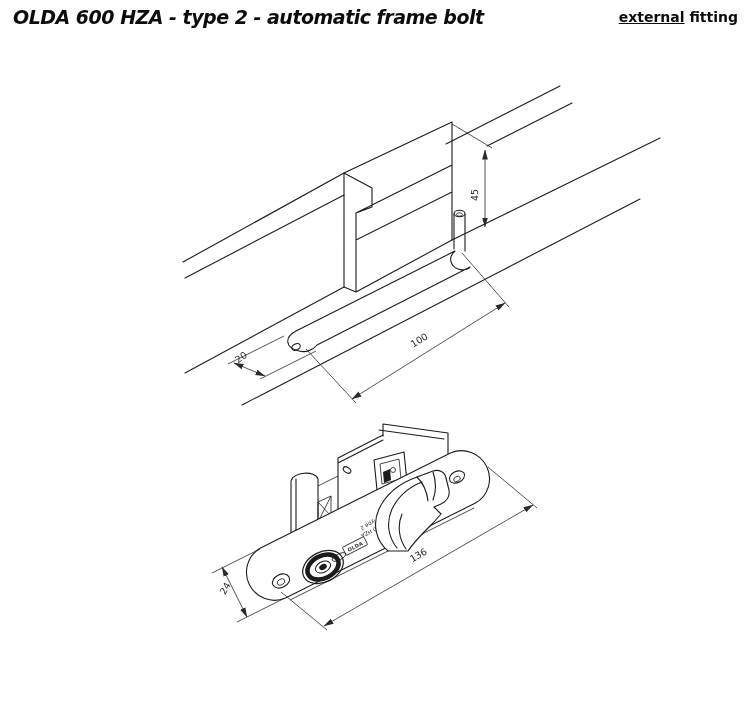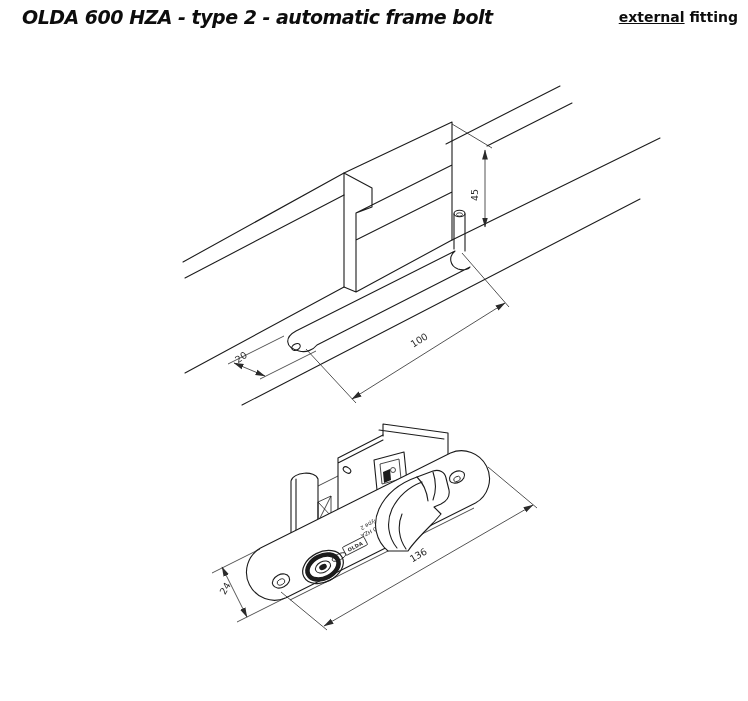--- a/index.html
+++ b/index.html
@@ -1,20 +1,20 @@
 <!DOCTYPE html>
 <html><head>
 <meta charset="utf-8">
 <style>
   html,body{margin:0;padding:0;background:#ffffff;}
   body{width:748px;height:701px;position:relative;overflow:hidden;
        font-family:"DejaVu Sans","Liberation Sans",sans-serif;}
   .hdr{position:absolute;top:0;left:0;width:748px;height:34px;}
   .title{position:absolute;left:13px;top:6px;font-size:19px;font-weight:bold;
-         font-style:italic;letter-spacing:-0.5px;color:#0d0d0d;white-space:nowrap;margin-left:9px;}
+         font-style:italic;letter-spacing:-0.5px;color:#0d0d0d;white-space:nowrap;}
   .fit{position:absolute;right:10px;top:9px;font-size:14px;font-weight:bold;color:#0d0d0d;}
   .fit .u{text-decoration:underline;}
   svg{position:absolute;left:0;top:0;}
   .part{fill:none;stroke:#1c1c1c;stroke-width:1.1;stroke-linejoin:round;stroke-linecap:round;}
   .partf{fill:#ffffff;stroke:#1c1c1c;stroke-width:1.1;stroke-linejoin:round;}
   .thin{fill:none;stroke:#1c1c1c;stroke-width:0.8;}
   .dim{fill:none;stroke:#2a2a2a;stroke-width:0.8;}
   .dimtxt{font-size:9.5px;fill:#2a2a2a;}
   .tiny{font-size:5.5px;fill:#2a2a2a;}
   .logo{font-size:5px;font-weight:bold;fill:#2a2a2a;letter-spacing:0.3px;}

